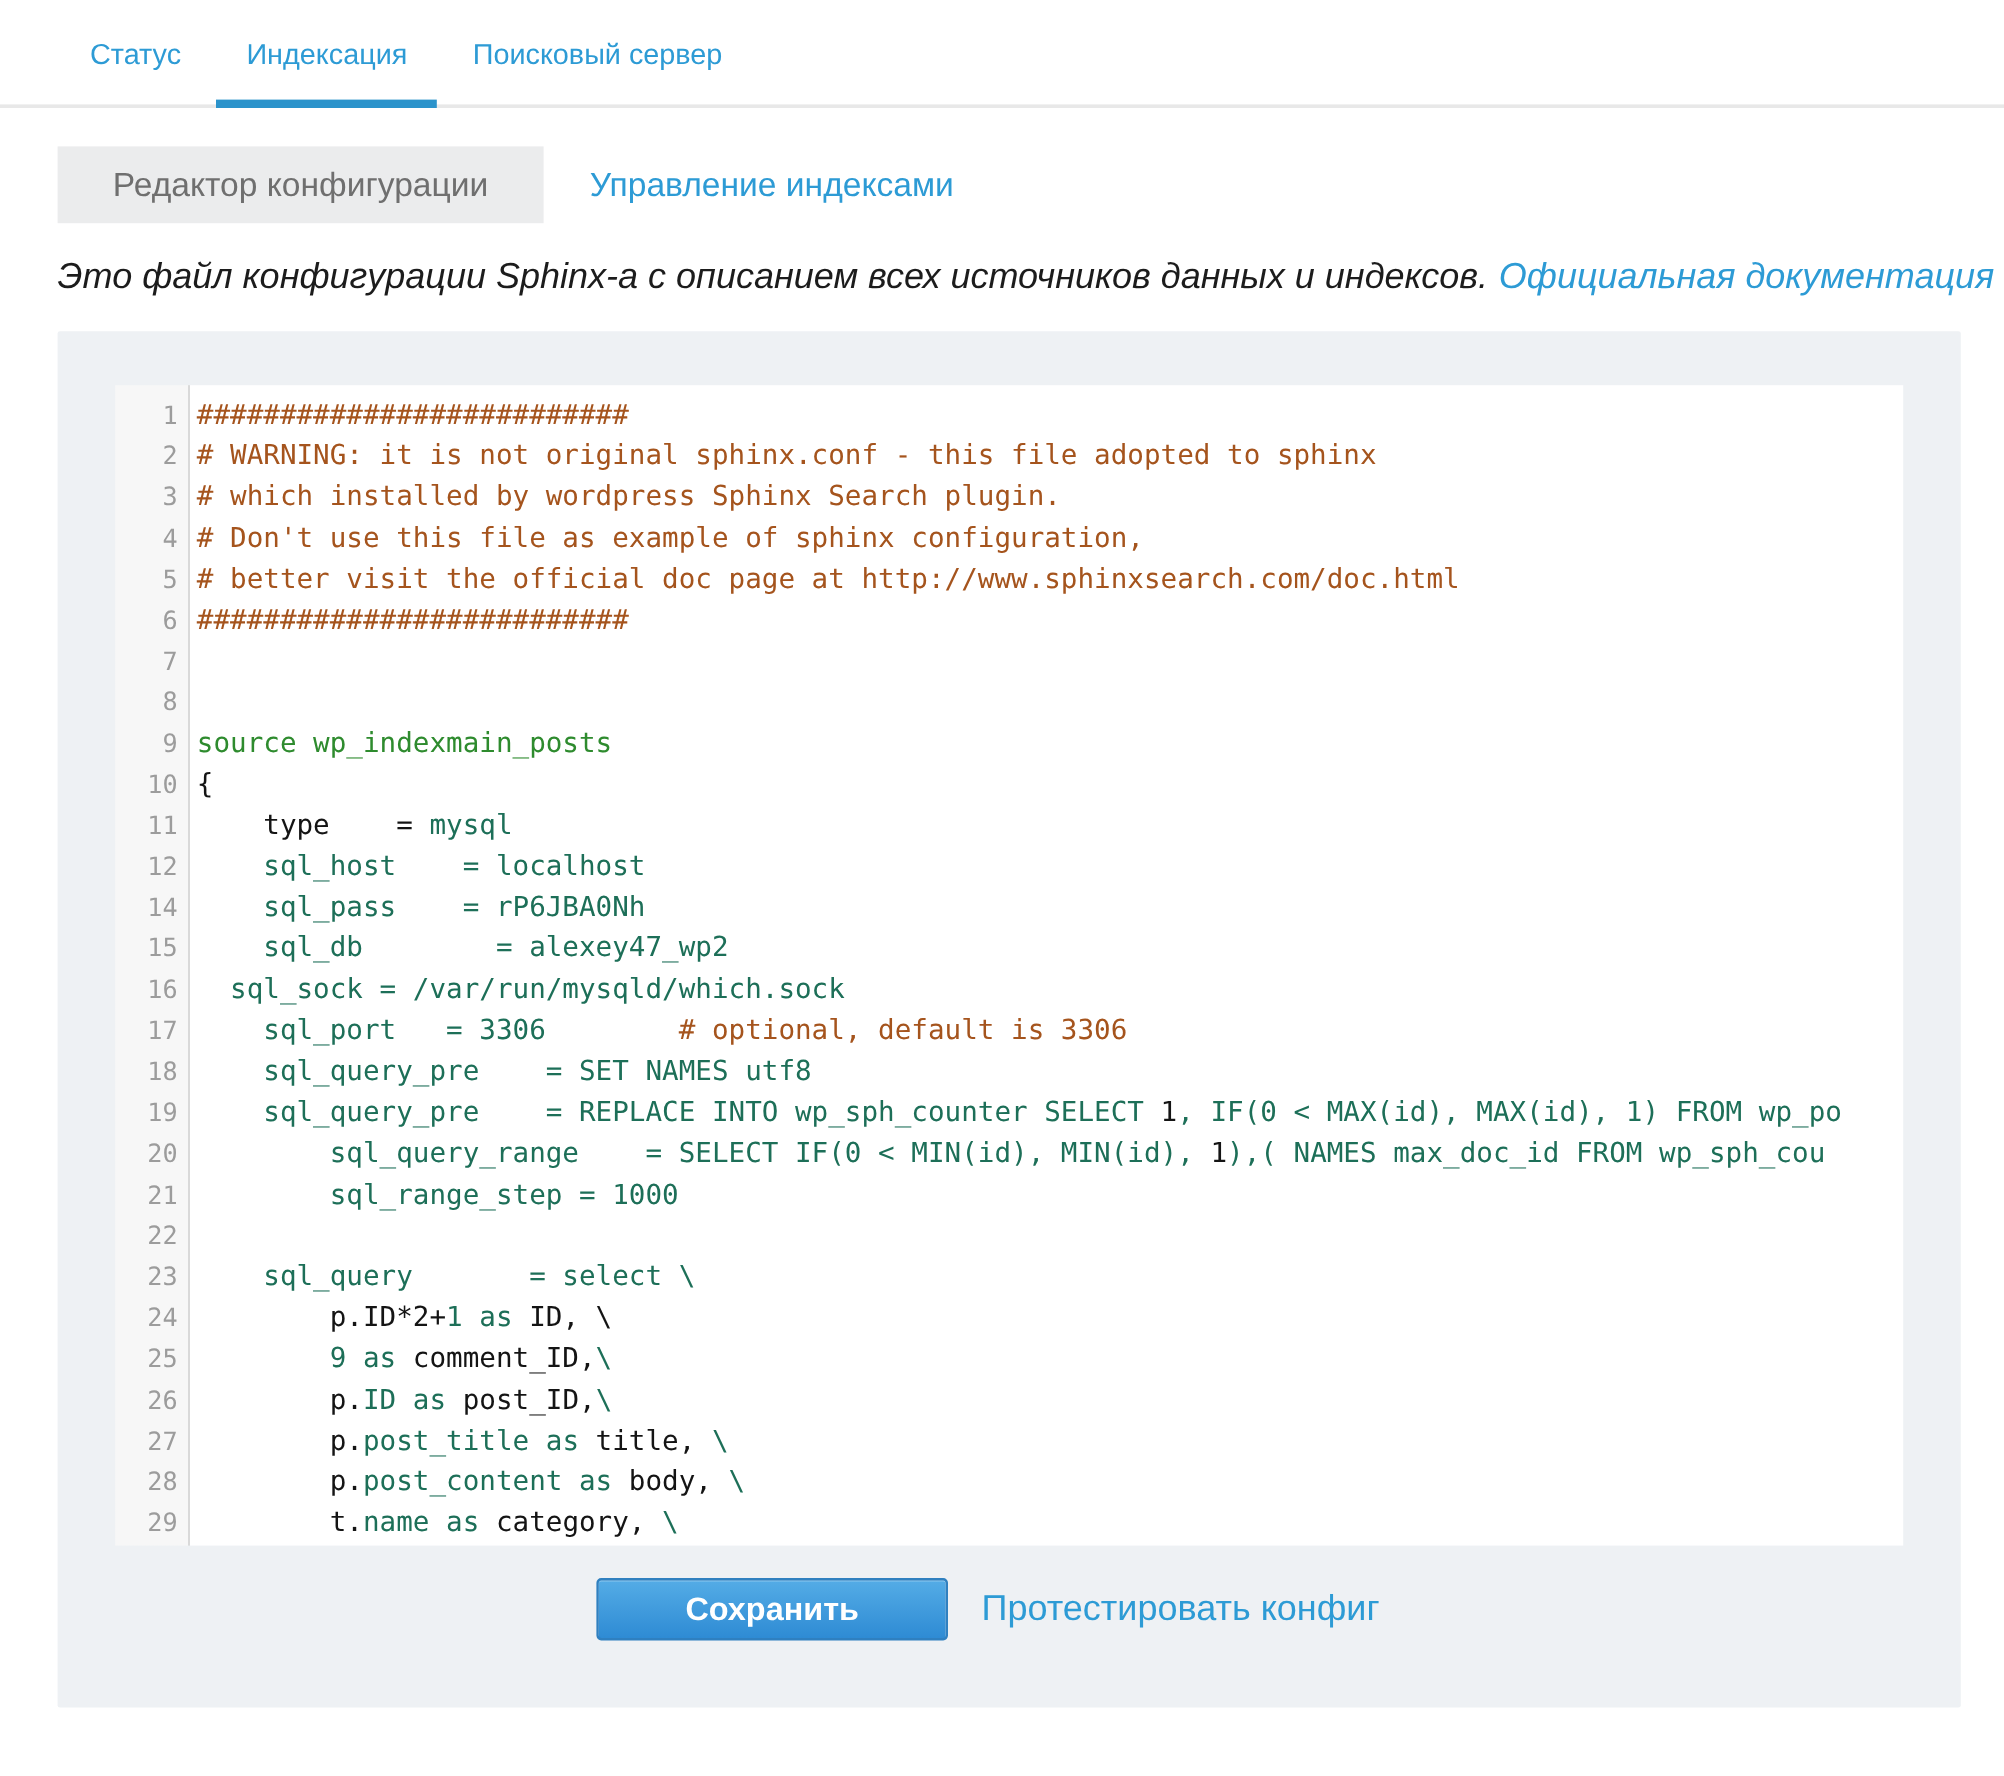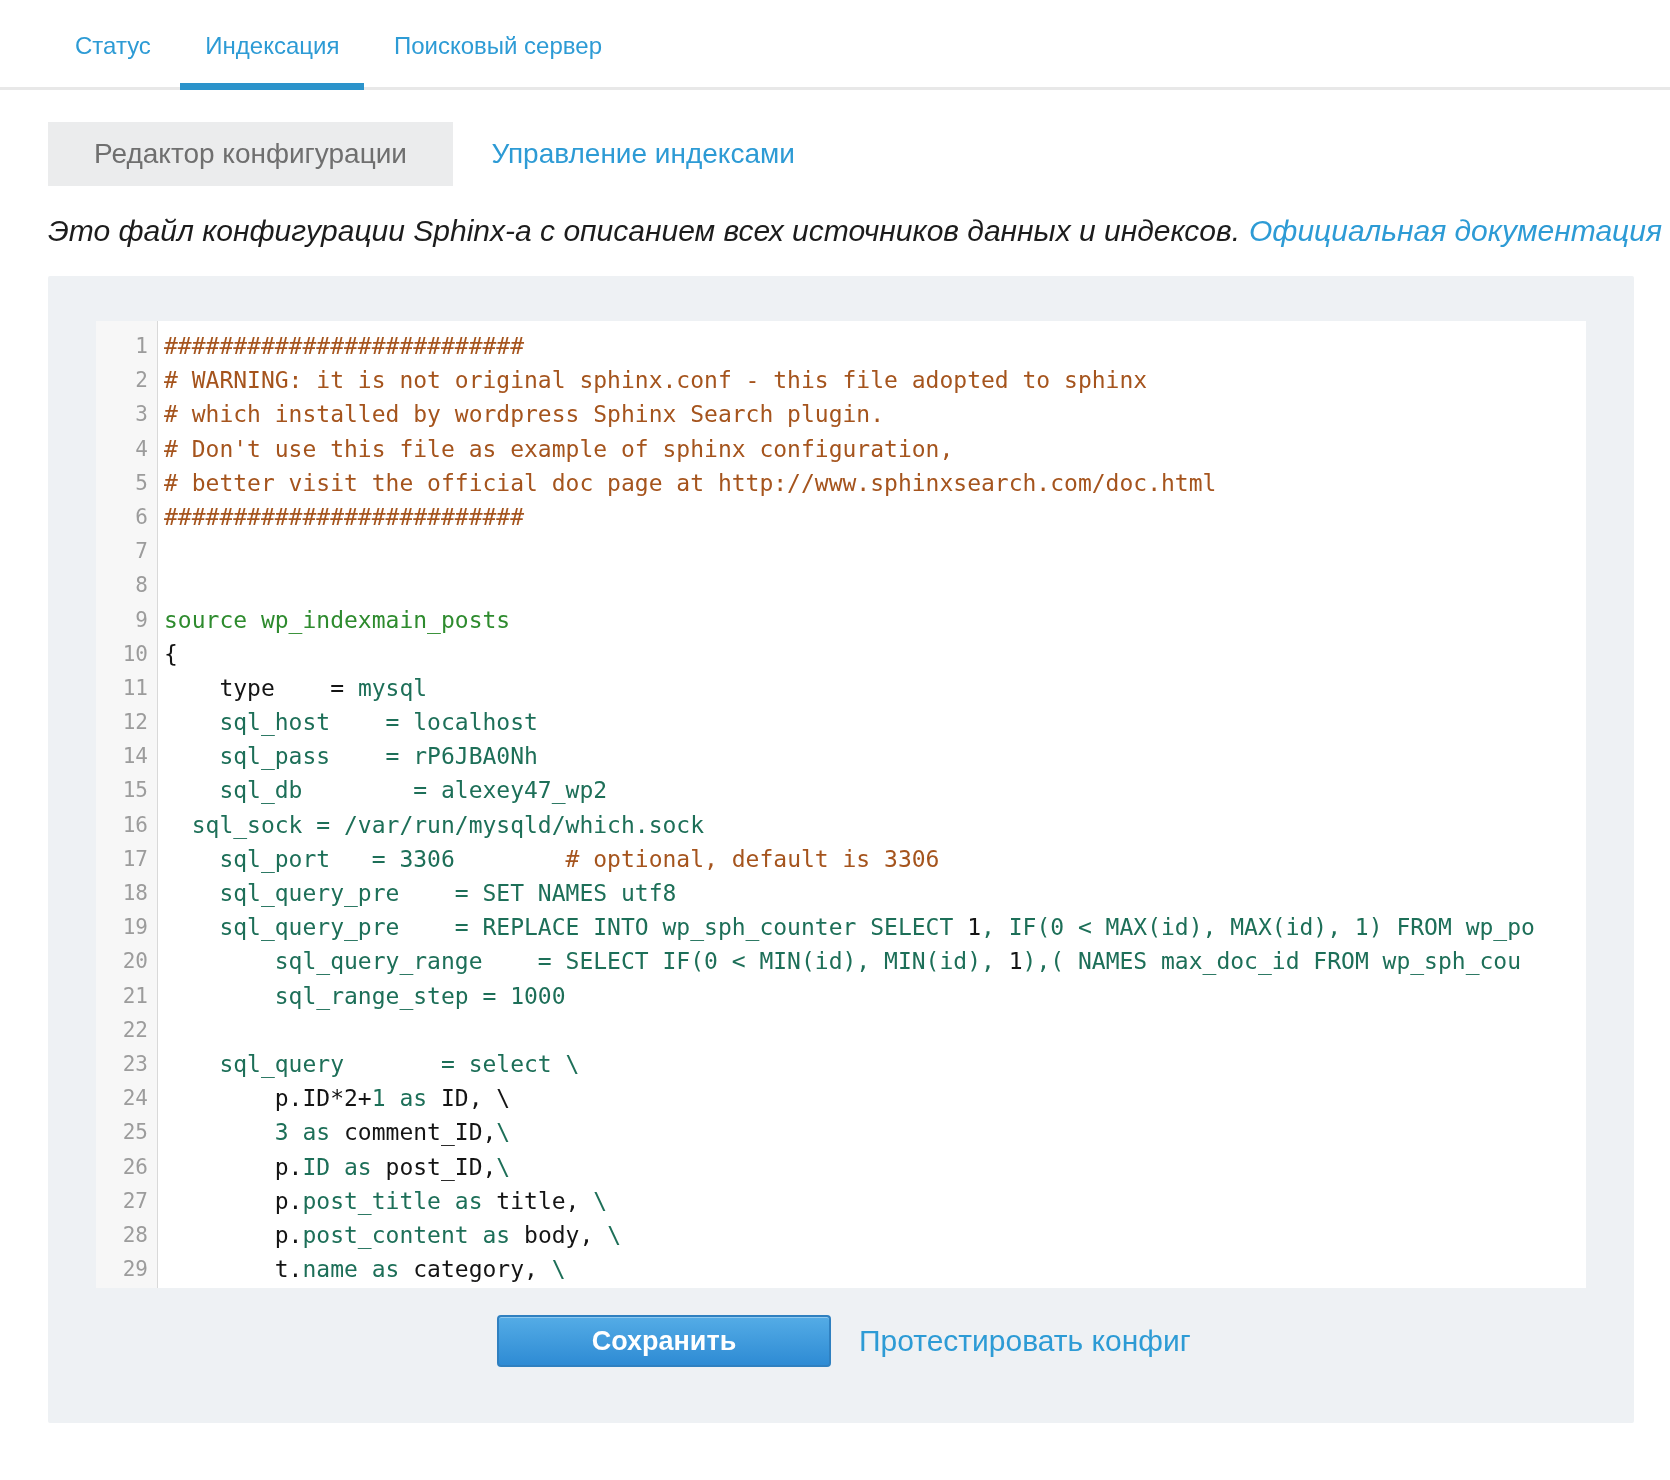--- a/index.html
+++ b/index.html
@@ -81,21 +81,21 @@
   .tok-cm{color:var(--code-comment,#a5541d);}
   .tok-tl{color:var(--code-teal,#1d6f58);margin-top:16px;}
   .tok-gr{color:var(--code-green,#2e8b2e);}
   .tok-kw{color:var(--code-plain,#141414);}
   
   .actions{
     margin:27px 0 0 401px;
     display:flex;align-items:center;gap:28px;
   }
   .save-btn{
-    width:334px;height:52px;
+    width:293px;height:52px;
     font-family:"Liberation Sans", sans-serif;
     font-size:27px;font-weight:700;
     color:var(--button-text,#ffffff);
     background:linear-gradient(180deg,var(--button-top,#54ace6),var(--button-bottom,#2e8bd4));
     border:2px solid var(--button-border,#2f80c0);
     border-radius:4px;
     box-shadow:inset 0 1px 0 rgba(255,255,255,.35);
     cursor:pointer;
   }
   .test-link{
@@ -210,21 +210,21 @@
         <div class="cm-row">
           <div class="cm-gutter">23</div>
           <div class="cm-line"><span class="tok-tl">    sql_query       = select \</span></div>
         </div>
         <div class="cm-row">
           <div class="cm-gutter">24</div>
           <div class="cm-line"><span class="tok-kw">        p.ID*2+</span><span class="tok-tl">1 as</span><span class="tok-kw"> ID, \</span></div>
         </div>
         <div class="cm-row">
           <div class="cm-gutter">25</div>
-          <div class="cm-line"><span class="tok-tl">        3 as</span><span class="tok-kw"> comment_ID,</span><span class="tok-tl">\</span></div>
+          <div class="cm-line"><span class="tok-tl">        9 as</span><span class="tok-kw"> comment_ID,</span><span class="tok-tl">\</span></div>
         </div>
         <div class="cm-row">
           <div class="cm-gutter">26</div>
           <div class="cm-line"><span class="tok-kw">        p.</span><span class="tok-tl">ID as</span><span class="tok-kw"> post_ID,</span><span class="tok-tl">\</span></div>
         </div>
         <div class="cm-row">
           <div class="cm-gutter">27</div>
           <div class="cm-line"><span class="tok-kw">        p.</span><span class="tok-tl">post_title as</span><span class="tok-kw"> title, </span><span class="tok-tl">\</span></div>
         </div>
         <div class="cm-row">

